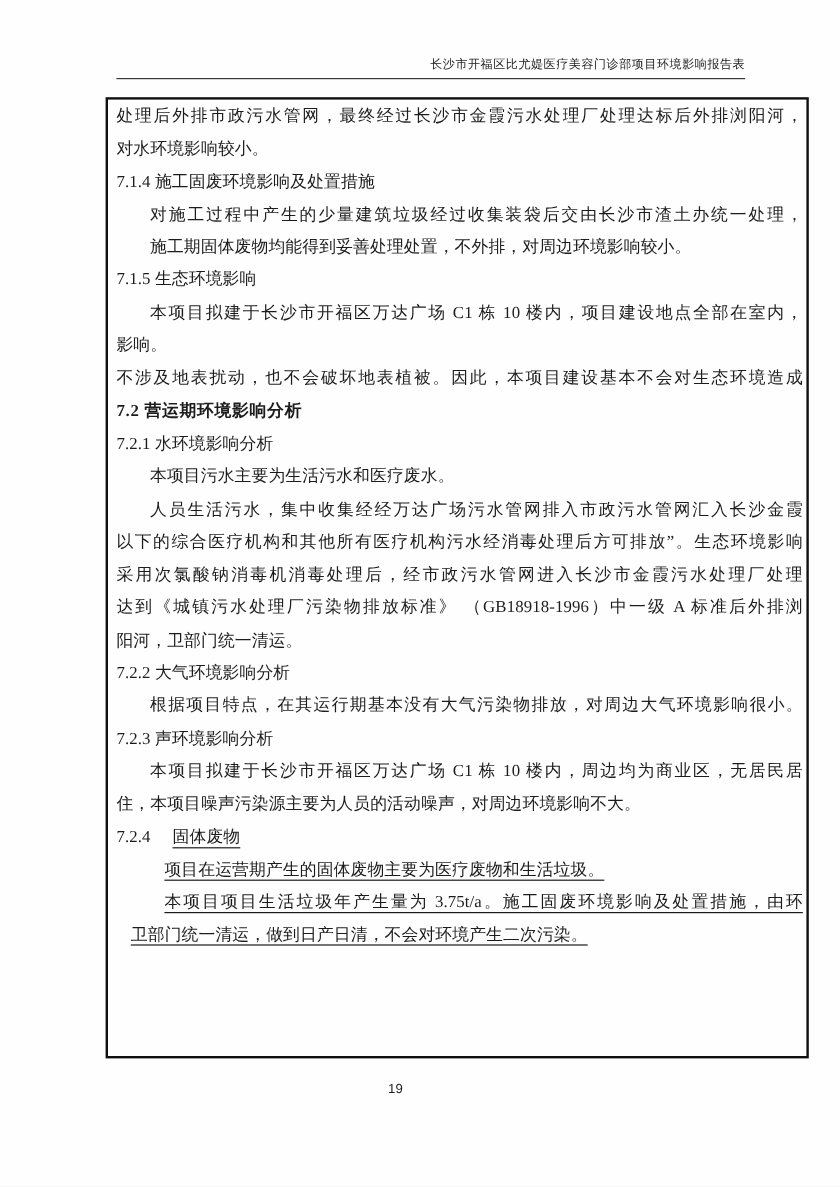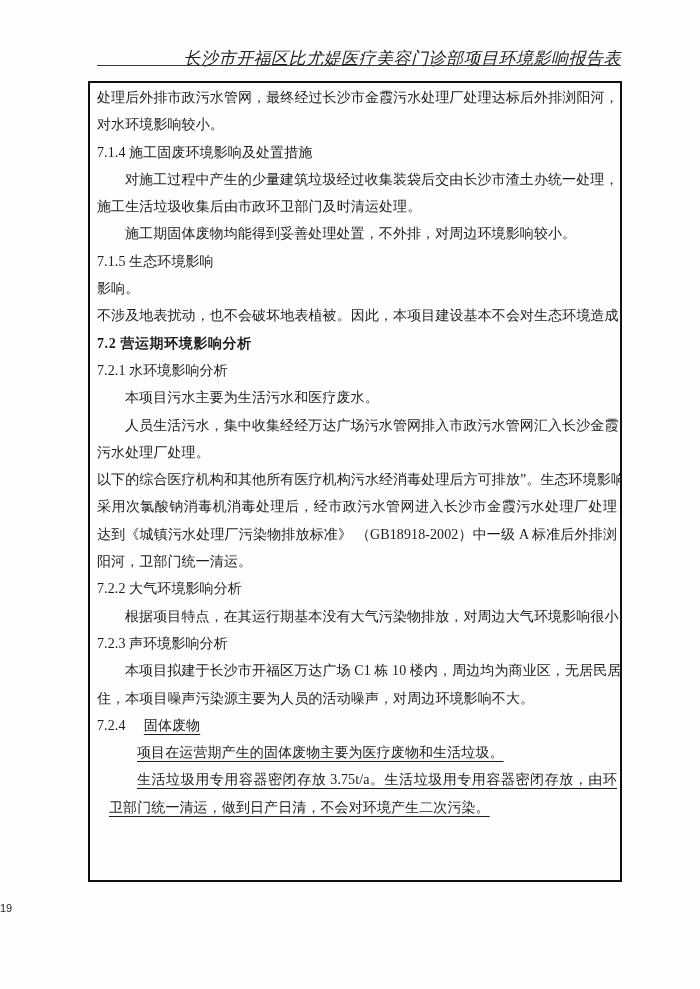--- a/index.html
+++ b/index.html
@@ -10,40 +10,39 @@
     background: #fefefe;
     font-family: "Liberation Serif", "DejaVu Serif", serif;
     color: #1c1c1c;
     overflow: hidden;
   }
   
   .hdr-title {
     position: absolute;
     top: 47px;
     right: 79px;
-    font-size: 17px;
+    font-size: 10px;
     letter-spacing: 0.5px;
     color: #222;
     white-space: nowrap;
-    font-style: italic;
   }
   .hdr-rule {
     position: absolute;
     top: 65px;
     left: 97px;
     width: 524px;
     height: 0;
     border-top: 1.6px solid #3a3a3a;
   }
   
   .content-box {
     position: absolute;
     top: 81px;
     left: 88px;
-    width: 534px;
+    width: 586px;
     height: 801px;
     box-sizing: border-box;
     border: 2.2px solid #101010;
     padding: 1px 3px 0 7px;
     overflow: hidden;
   }
   .l {
     font-size: 14px;
     line-height: 27.3px;
     height: 27.3px;
@@ -54,58 +53,59 @@
   .fill { text-align: justify; text-align-last: justify; }
   .b    { font-weight: bold; letter-spacing: 0.6px; }
   .ul   { text-decoration: underline; text-underline-offset: 4px; text-decoration-thickness: 1px; padding-left: 12px; }
   .hnum { margin-right: 0.45em; }
   
   .page-num {
     position: absolute;
     top: 902px;
     left: 0;
     width: 571px;
+    text-align: center;
     font-size: 11px;
     color: #222;
     font-family: "Liberation Sans", "DejaVu Sans", sans-serif;
+    padding-left: 44px;
   }
 </style>
 </head>
 <body>
 
 <div id="page">
 
   <div class="hdr-title">长沙市开福区比尤媞医疗美容门诊部项目环境影响报告表</div>
   <div class="hdr-rule"></div>
 
   <div class="content-box">
     <div class="l fill">处理后外排市政污水管网，最终经过长沙市金霞污水处理厂处理达标后外排浏阳河，</div>
     <div class="l">对水环境影响较小。</div>
     <div class="l">7.1.4 施工固废环境影响及处置措施</div>
     <div class="l ind fill">对施工过程中产生的少量建筑垃圾经过收集装袋后交由长沙市渣土办统一处理，</div>
-    <div class="l">施工生活垃圾收集后由市政环卫部门及时清运处理。</div>
     <div class="l ind">施工期固体废物均能得到妥善处理处置，不外排，对周边环境影响较小。</div>
     <div class="l">7.1.5 生态环境影响</div>
+    <div class="l ind fill">本项目拟建于长沙市开福区万达广场 C1 栋 10 楼内，项目建设地点全部在室内，</div>
     <div class="l">影响。</div>
     <div class="l fill">不涉及地表扰动，也不会破坏地表植被。因此，本项目建设基本不会对生态环境造成</div>
     <div class="l b">7.2 营运期环境影响分析</div>
     <div class="l">7.2.1 水环境影响分析</div>
     <div class="l ind">本项目污水主要为生活污水和医疗废水。</div>
     <div class="l ind fill">人员生活污水，集中收集经经万达广场污水管网排入市政污水管网汇入长沙金霞</div>
-    <div class="l">污水处理厂处理。</div>
     <div class="l fill">以下的综合医疗机构和其他所有医疗机构污水经消毒处理后方可排放”。生态环境影响</div>
     <div class="l fill">采用次氯酸钠消毒机消毒处理后，经市政污水管网进入长沙市金霞污水处理厂处理</div>
-    <div class="l fill">达到《城镇污水处理厂污染物排放标准》 （GB18918-2002）中一级 A 标准后外排浏</div>
+    <div class="l fill">达到《城镇污水处理厂污染物排放标准》 （GB18918-1996）中一级 A 标准后外排浏</div>
     <div class="l">阳河，卫部门统一清运。</div>
     <div class="l">7.2.2 大气环境影响分析</div>
     <div class="l ind fill">根据项目特点，在其运行期基本没有大气污染物排放，对周边大气环境影响很小。</div>
     <div class="l">7.2.3 声环境影响分析</div>
     <div class="l ind fill">本项目拟建于长沙市开福区万达广场 C1 栋 10 楼内，周边均为商业区，无居民居</div>
     <div class="l">住，本项目噪声污染源主要为人员的活动噪声，对周边环境影响不大。</div>
     <div class="l"><span class="hnum">7.2.4</span><span class="ul">固体废物</span></div>
     <div class="l ind ul">项目在运营期产生的固体废物主要为医疗废物和生活垃圾。</div>
-    <div class="l ind ul fill">生活垃圾用专用容器密闭存放 3.75t/a。生活垃圾用专用容器密闭存放，由环</div>
+    <div class="l ind ul fill">本项目项目生活垃圾年产生量为 3.75t/a。施工固废环境影响及处置措施，由环</div>
     <div class="l ul">卫部门统一清运，做到日产日清，不会对环境产生二次污染。</div>
   </div>
 
   <div class="page-num">19</div>
 
 </div>
 
 </body></html>

